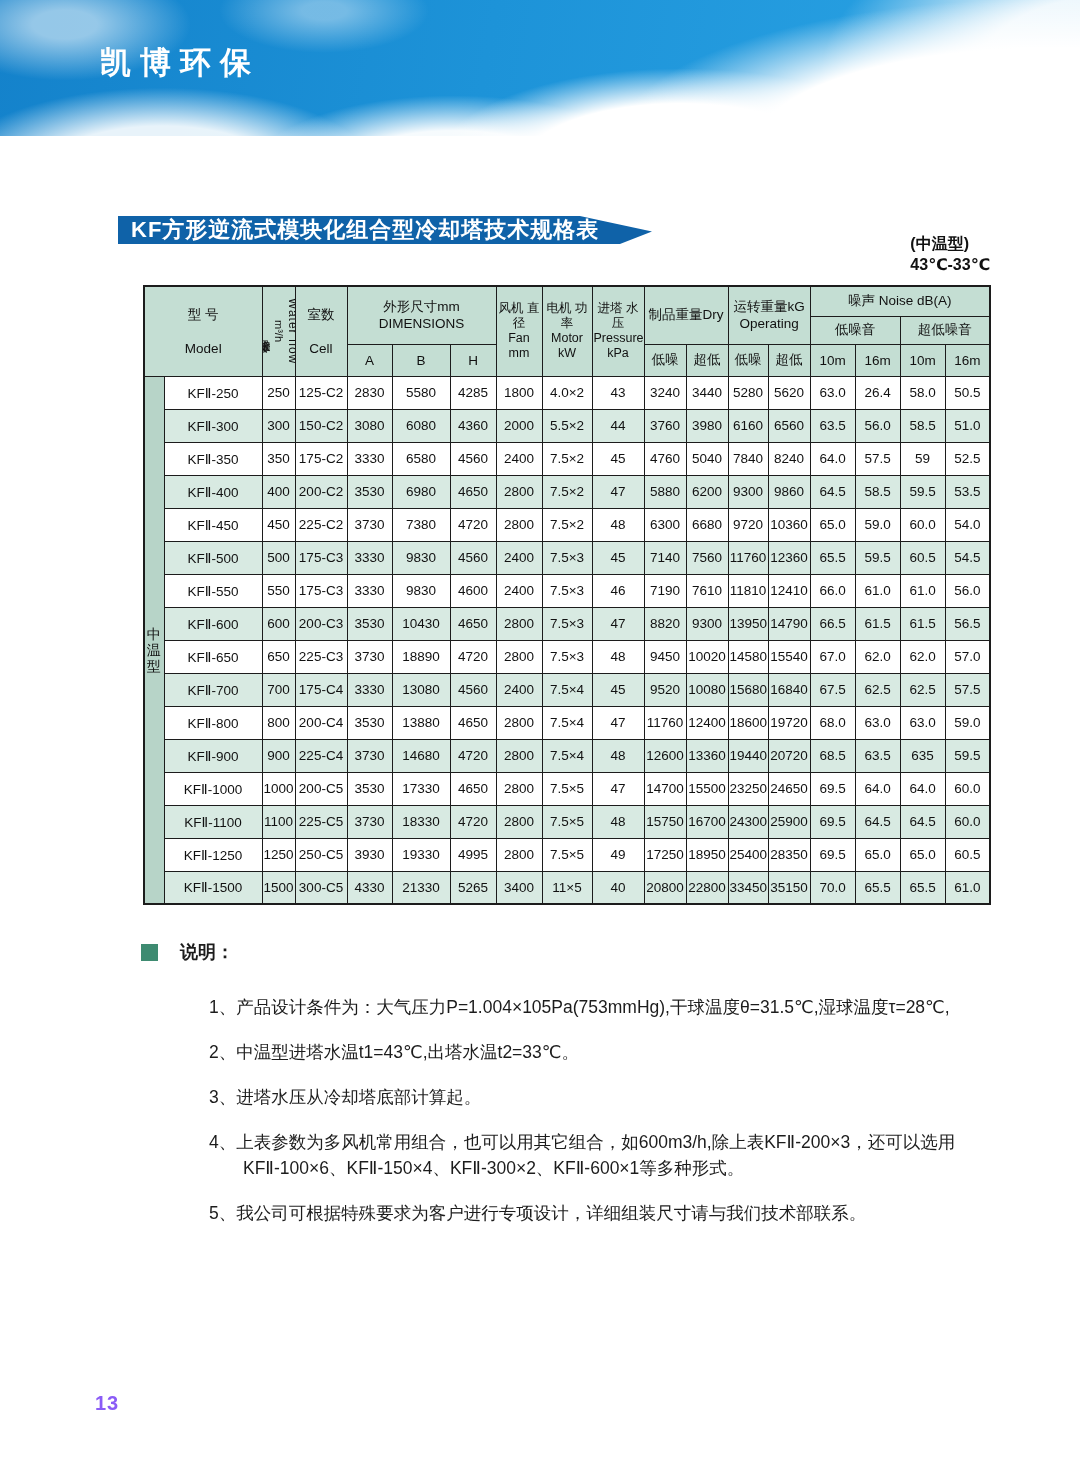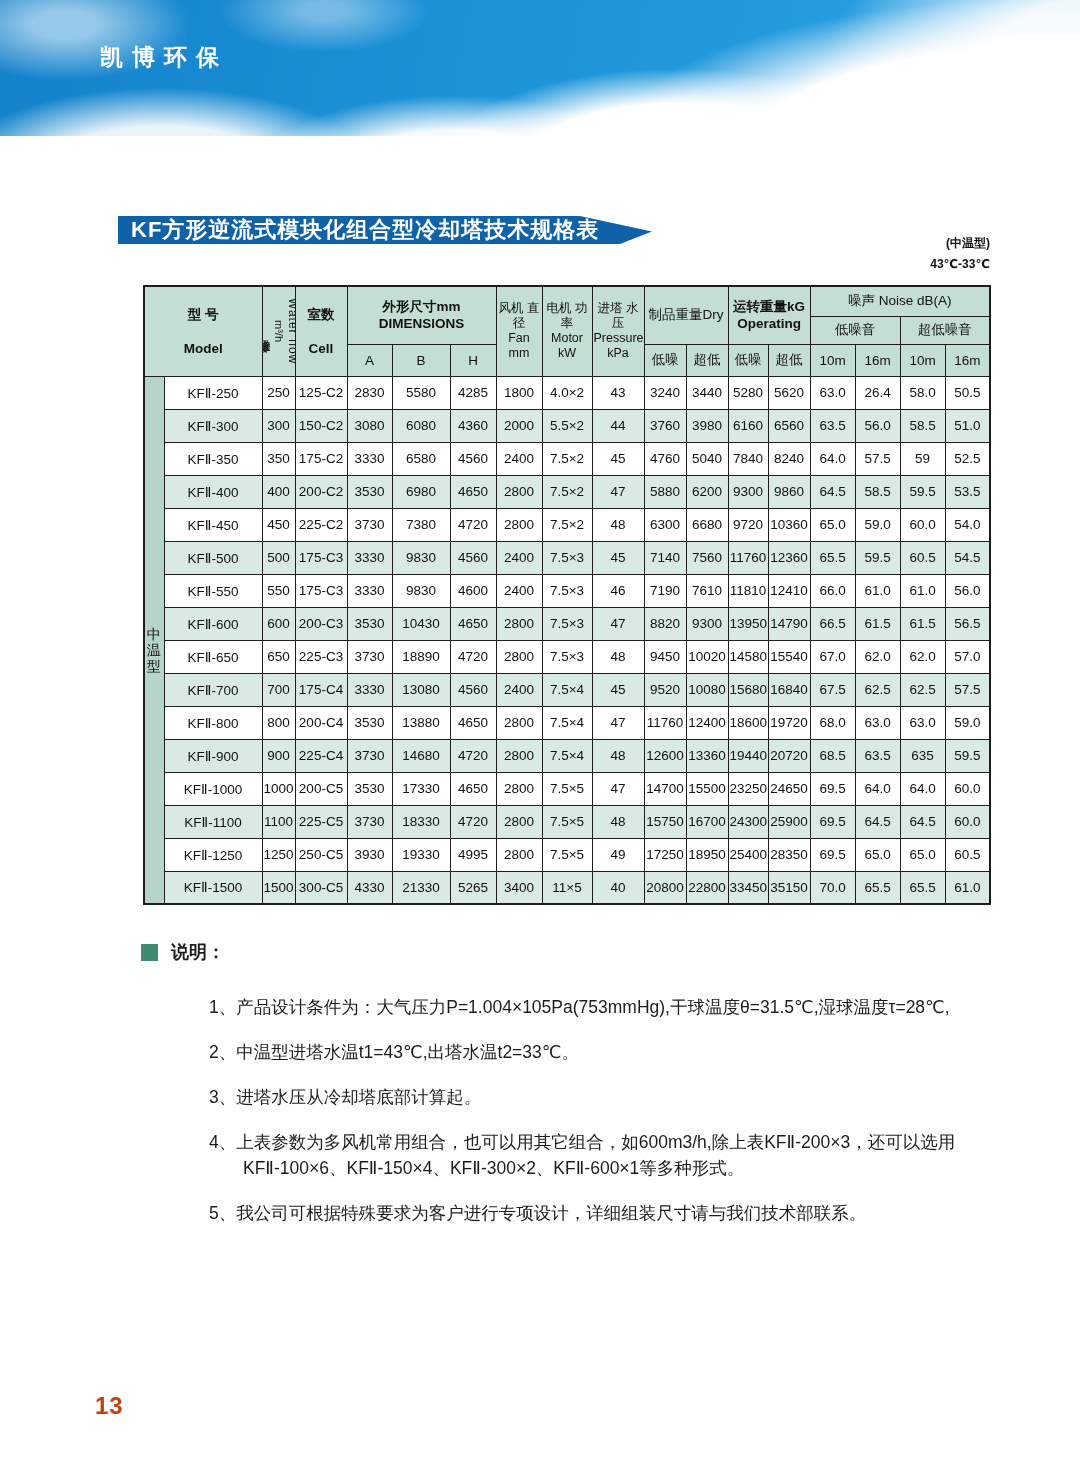--- a/index.html
+++ b/index.html
@@ -18,34 +18,34 @@
       radial-gradient(ellipse 420px 230px at 104% 55%, rgba(255,255,255,.92) 35%, rgba(255,255,255,0) 72%),
       radial-gradient(ellipse 330px 130px at 63% 122%, #ffffff 48%, rgba(255,255,255,0) 75%),
       radial-gradient(ellipse 280px 110px at 42% 130%, rgba(255,255,255,.96) 42%, rgba(255,255,255,0) 74%),
       radial-gradient(ellipse 300px 120px at 15% 128%, rgba(255,255,255,.9) 40%, rgba(255,255,255,0) 72%),
       radial-gradient(ellipse 180px 80px at 6% 18%, rgba(255,255,255,.55) 18%, rgba(255,255,255,0) 70%),
       radial-gradient(ellipse 150px 60px at 30% 8%, rgba(255,255,255,.4) 15%, rgba(255,255,255,0) 70%),
       linear-gradient(100deg, #1482cb 0%, #1d93d8 45%, #2ba4e5 100%);
   }
   .brand {
     position:absolute; left:100px; top:42px;
-    color:#ffffff; font-size:23px; font-weight:bold; letter-spacing:9px;
+    color:#ffffff; font-size:31px; font-weight:bold; letter-spacing:9px;
   }
 
   
   .banner {
     position:absolute; left:118px; top:216px; width:534px; height:28px;
     background:#0f62a8; color:#ffffff;
     font-size:22px; font-weight:bold; line-height:28px;
     padding-left:13px; letter-spacing:1px;
     clip-path:polygon(0 0, 86.5% 0, 100% 55%, 94% 100%, 0 100%);
   }
   .subtitle {
-    position:absolute; right:90px; top:233px; text-align:right;
-    color:#111; font-weight:bold; font-size:12px; line-height:21px;
+    position:absolute; right:90px; top:233px; text-align:left;
+    color:#111; font-weight:bold; font-size:16px; line-height:21px;
   }
 
   
   table.spec {
     position:absolute; left:143px; top:285px; width:846px;
     border-collapse:collapse; table-layout:fixed;
     font-size:13.5px; color:#111;
   }
   table.spec, table.spec th, table.spec td { border:1px solid #1c1c1c; }
   table.spec { border:2px solid #1c1c1c; }
@@ -54,38 +54,38 @@
   thead .r1 th { height:30px; }
   thead .r2 th { height:28px;text-align:center; }
   thead .r3 th { height:32px; }
   tbody td { height:33px; background:#ffffff; }
   tbody tr.alt td { background:#d8eae2; }
   td.side-strip, tbody tr.alt td.side-strip {
     background:#b7d4c8;
     writing-mode:vertical-rl; text-orientation:upright;
     letter-spacing:16px; font-size:14px; padding-top:10px;
   }
-  .hdr2l { line-height:17px;font-weight:bold; }
+  .hdr2l { line-height:17px; }
   .hdr-sm { font-size:12.5px; line-height:15px; }
   .v-wrap { display:flex; justify-content:center; align-items:center; gap:1px; height:88px; }
   .v-zh  { writing-mode:vertical-rl; text-orientation:upright; font-size:12px; line-height:14px; }
   .v-unit{ writing-mode:vertical-rl; font-size:11px; }
   .v-en  { writing-mode:vertical-rl; font-size:12px; letter-spacing:1px; }
 
   
   .notes { position:absolute; left:141px; top:940px; width:880px; color:#1c1c1c; }
-  .notes-heading { display:flex; align-items:center; gap:13px; font-size:18px; font-weight:bold; }
+  .notes-heading { display:flex; align-items:center; gap:22px; font-size:18px; font-weight:bold; }
   .notes-square { width:17px; height:17px; background:#3e8b71; display:inline-block; }
   .notes-list { margin-top:30px; margin-left:33px; font-size:17.5px; }
   .note-item { margin-bottom:19px; line-height:26px;margin-left:35px; }
   .note-item .cont { padding-left:34px; }
 
   .page-num {
     position:absolute; left:95px; top:1392px;
-    color:#c2410c; font-size:24px; font-weight:800; letter-spacing:1px;
+    color:#8b5cf6; font-size:20px; font-weight:800; letter-spacing:1px;
   }
 </style>
 </head>
 <body>
 
 <div class="page">
 
   <div class="sky">
     <div class="brand">凯博环保</div>
   </div>

